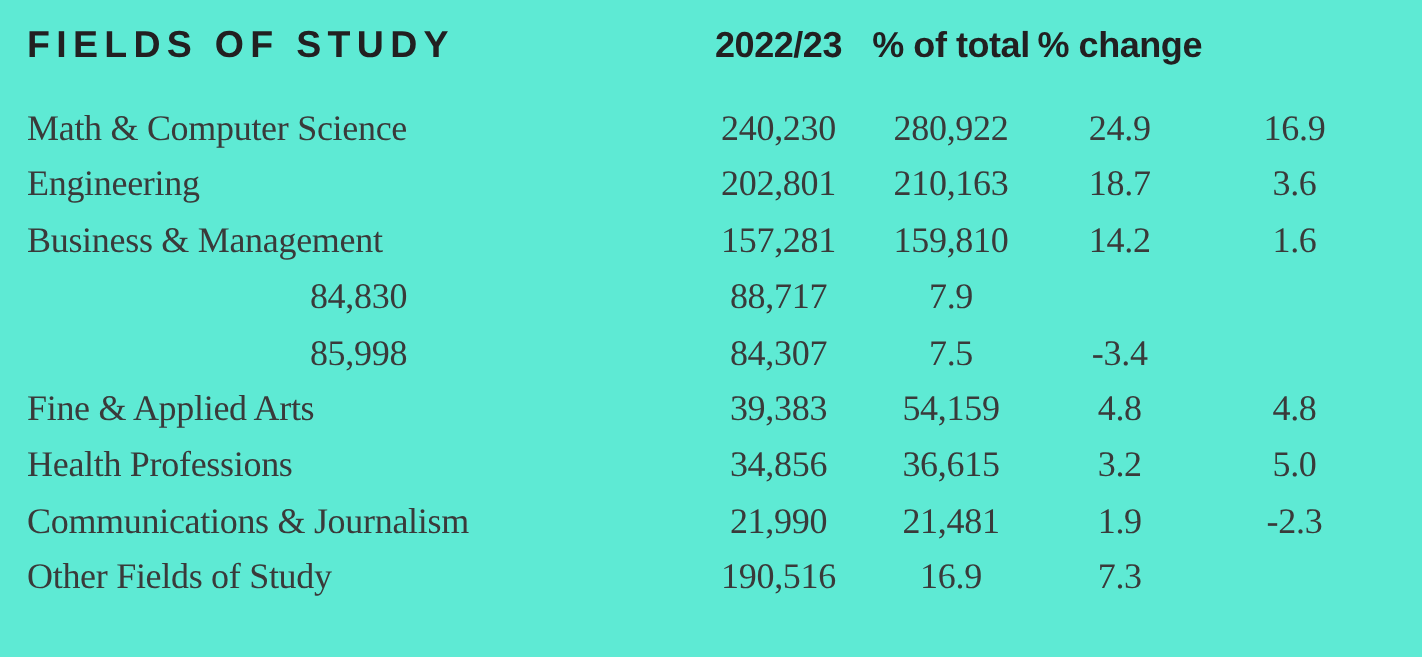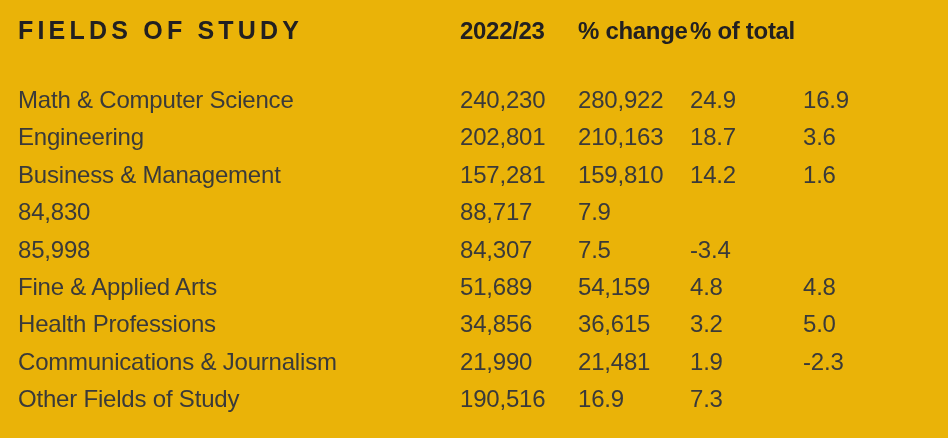--- a/index.html
+++ b/index.html
@@ -12,64 +12,64 @@
     height: 438px;
     overflow: hidden;
     font-family: "Liberation Sans", sans-serif;
     -webkit-font-smoothing: antialiased;
   }
   .sheet {
     box-sizing: border-box;
     width: 948px;
     height: 438px;
     padding: 16px 25px 0 18px;
-    background: #eab308;
+    background: #5eead4;
   }
   .grid-row {
     display: grid;
     grid-template-columns: 1fr 118px 112px 113px 120px;
     align-items: baseline;
   }
   .header-row {
     height: 28px;
     color: #222021;
   }
   .cell { white-space: nowrap; }
-  .num { text-align: left; }
+  .num { text-align: center; }
   .title {
     font-size: 25px;
     font-weight: 700;
     letter-spacing: 4.2px;
     color: #222021;
   }
   .colhead {
     font-size: 24px;
     font-weight: 700;
     letter-spacing: -0.3px;
     color: #222021;
   }
-  .rows { margin-top: 37px; }
+  .rows { margin-top: 24px; font-family: Liberation Serif, serif; }
   .data-row {
     height: 37.4px;
     line-height: 37.4px;
     font-size: 24px;
     font-weight: 400;
     letter-spacing: -0.2px;
     color: #3a3a3a;
   }
 </style>
 </head>
 <body>
 
 <div class="sheet">
   <div class="grid-row header-row">
     <div class="cell title">FIELDS OF STUDY</div>
     <div class="cell num colhead">2022/23</div>
+    <div class="cell num colhead">% of total</div>
     <div class="cell num colhead">% change</div>
-    <div class="cell num colhead">% of total</div>
   </div>
   <div class="rows" id="rows">
   <div class="grid-row data-row">
     <div class="cell label">Math &amp; Computer Science</div>
     <div class="cell num">240,230</div>
     <div class="cell num">280,922</div>
     <div class="cell num">24.9</div>
     <div class="cell num">16.9</div>
   </div>
 
@@ -97,21 +97,21 @@
 
   <div class="grid-row data-row">
     <div class="cell num">85,998</div>
     <div class="cell num">84,307</div>
     <div class="cell num">7.5</div>
     <div class="cell num">-3.4</div>
   </div>
 
   <div class="grid-row data-row">
     <div class="cell label">Fine &amp; Applied Arts</div>
-    <div class="cell num">51,689</div>
+    <div class="cell num">39,383</div>
     <div class="cell num">54,159</div>
     <div class="cell num">4.8</div>
     <div class="cell num">4.8</div>
   </div>
 
   <div class="grid-row data-row">
     <div class="cell label">Health Professions</div>
     <div class="cell num">34,856</div>
     <div class="cell num">36,615</div>
     <div class="cell num">3.2</div>

